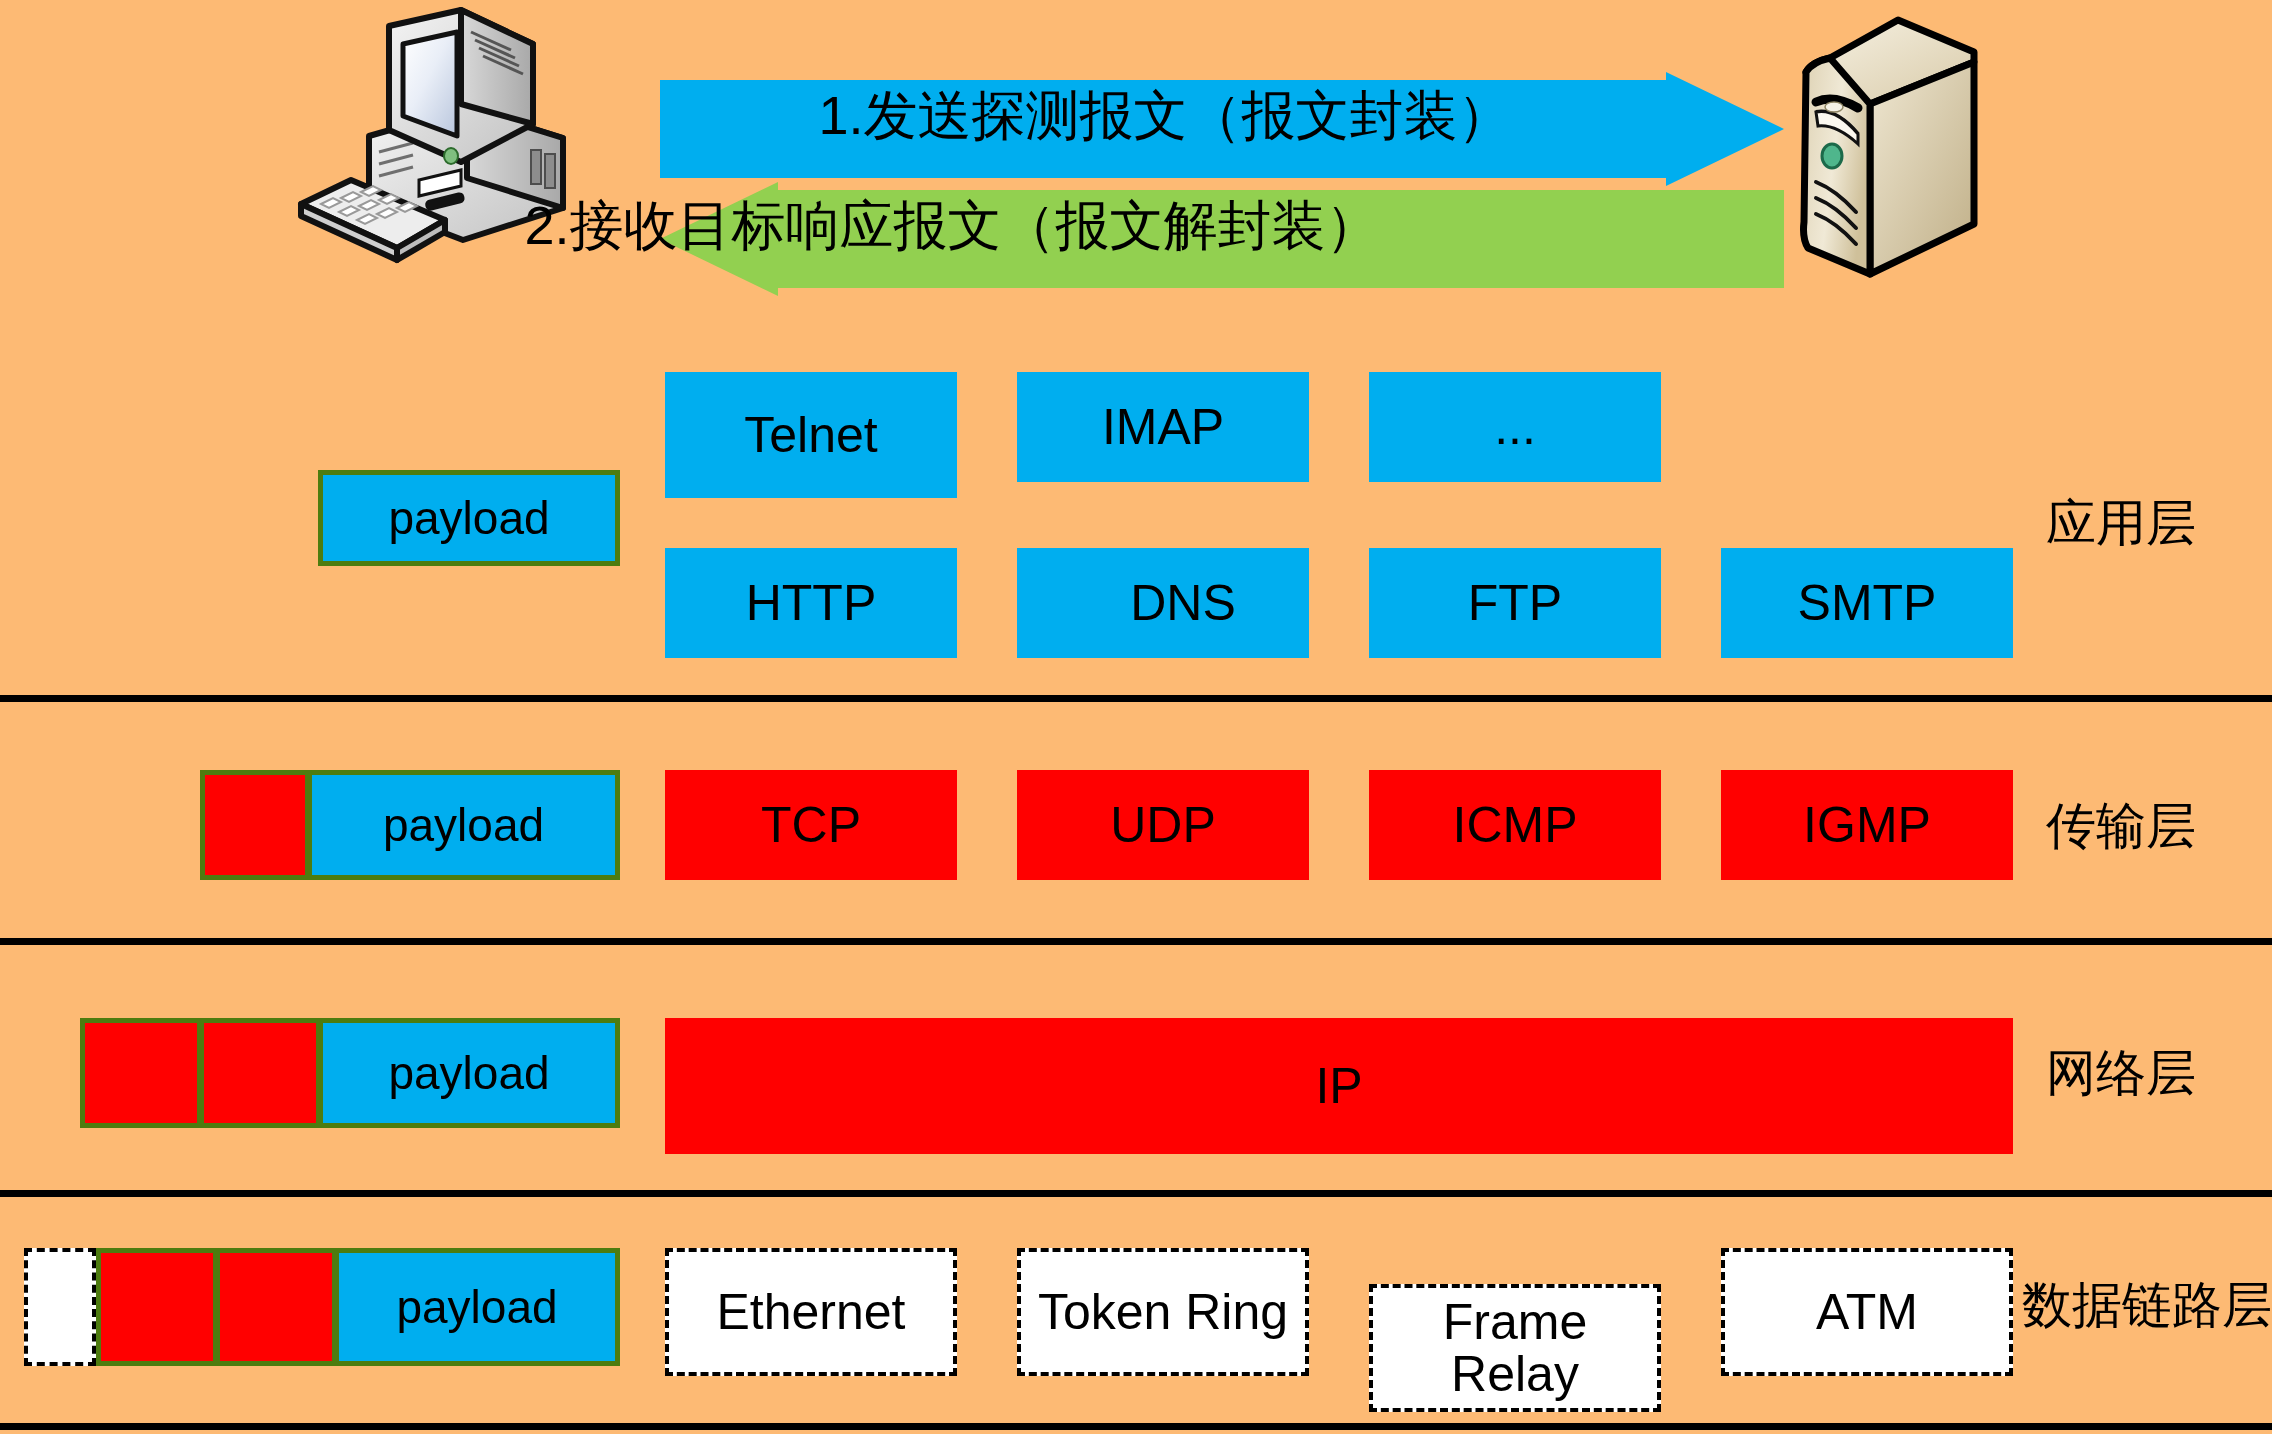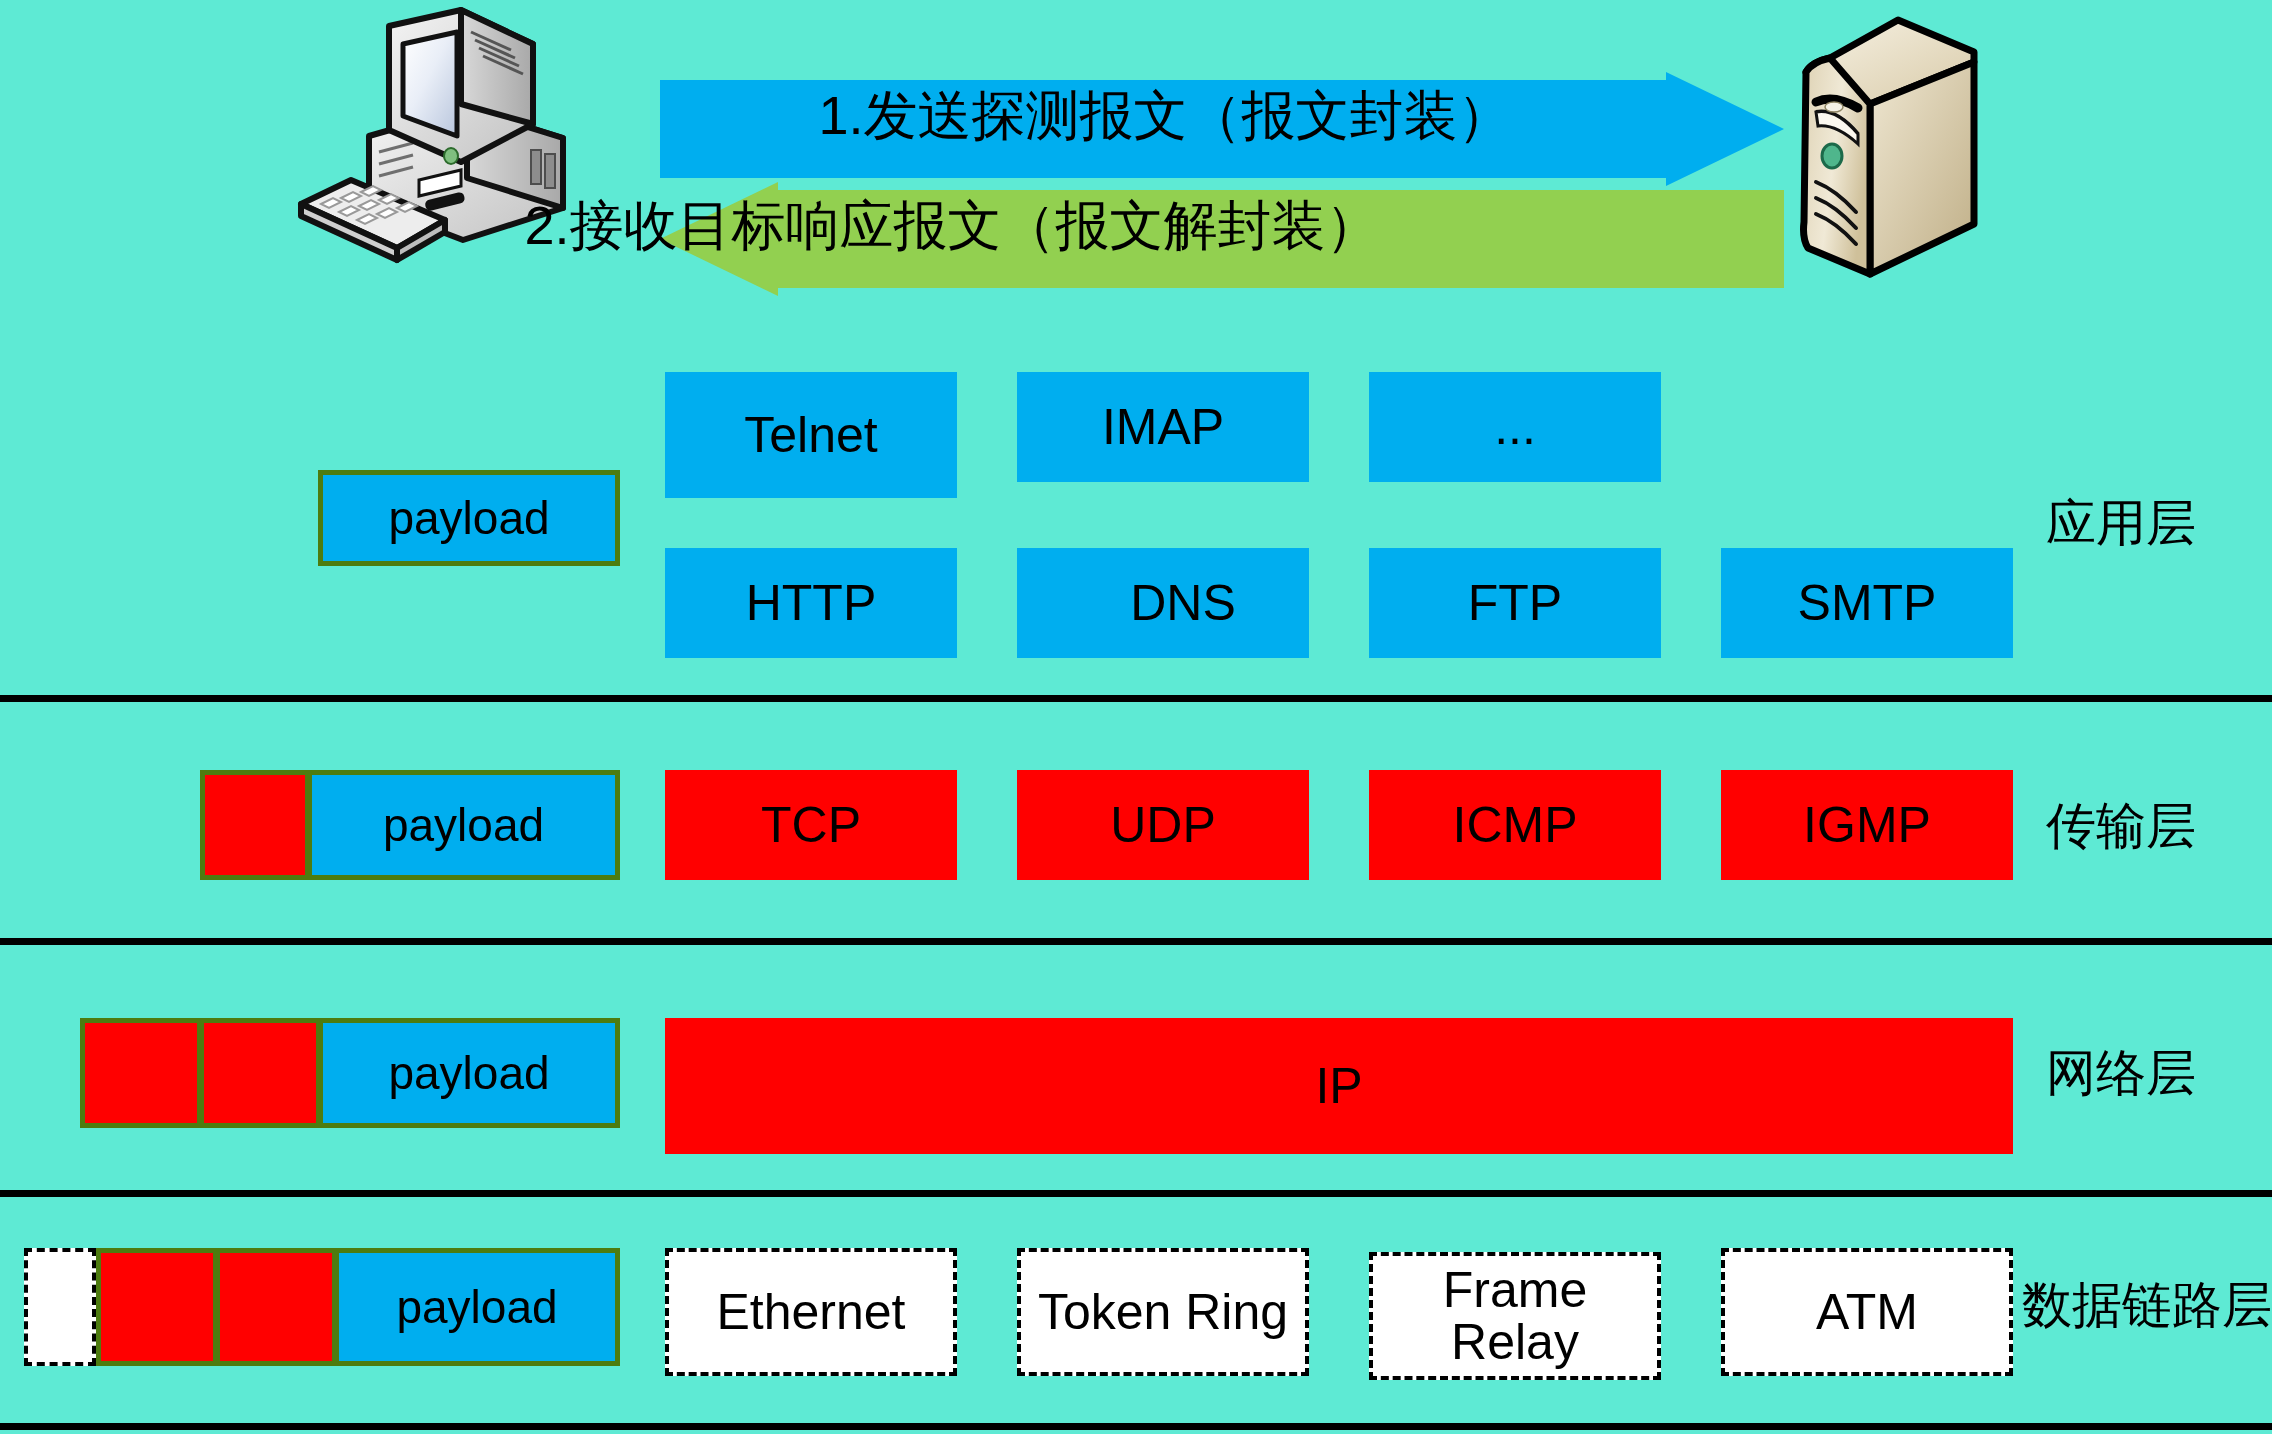--- a/index.html
+++ b/index.html
@@ -8,21 +8,21 @@
     background: #ffffff;
   }
   body {
     font-family: "Liberation Sans", sans-serif;
     color: #000000;
   }
   #canvas {
     position: relative;
     width: 2272px;
     height: 1434px;
-    background: #5eead4;
+    background: #fdba74;
     overflow: hidden;
   }
 
   
   .divider {
     position: absolute;
     left: 0;
     width: 2272px;
     height: 7px;
     background: #000000;
@@ -254,21 +254,21 @@
   <div class="layer-label" style="left:2046px; top:1040px;">网络层</div>
 
   <div class="packet" style="left:80px; top:1018px; width:540px; height:110px;">
     <div class="seg red" style="width:122px;"></div>
     <div class="seg red" style="width:122px;"></div>
     <div class="seg blue" style="flex:1 1 auto;">payload</div>
   </div>
 
   <div class="proto dashed" style="left:665px;  top:1248px; width:292px; height:128px;">Ethernet</div>
   <div class="proto dashed" style="left:1017px; top:1248px; width:292px; height:128px;">Token Ring</div>
-  <div class="proto dashed" style="left:1369px; top:1252px; width:292px; height:128px;">Frame Relay</div>
+  <div class="proto dashed" style="left:1369px; top:1284px; width:292px; height:128px;">Frame Relay</div>
   <div class="proto dashed" style="left:1721px; top:1248px; width:292px; height:128px;">ATM</div>
 
   <div class="layer-label" style="left:2022px; top:1272px;">数据链路层</div>
 
   <div class="packet" style="left:24px; top:1248px; width:596px; height:118px;">
     <div class="seg framehdr" style="width:72px;"></div>
     <div class="seg red" style="width:122px; margin-left:0;"></div>
     <div class="seg red" style="width:122px;"></div>
     <div class="seg blue" style="flex:1 1 auto;">payload</div>
   </div>

